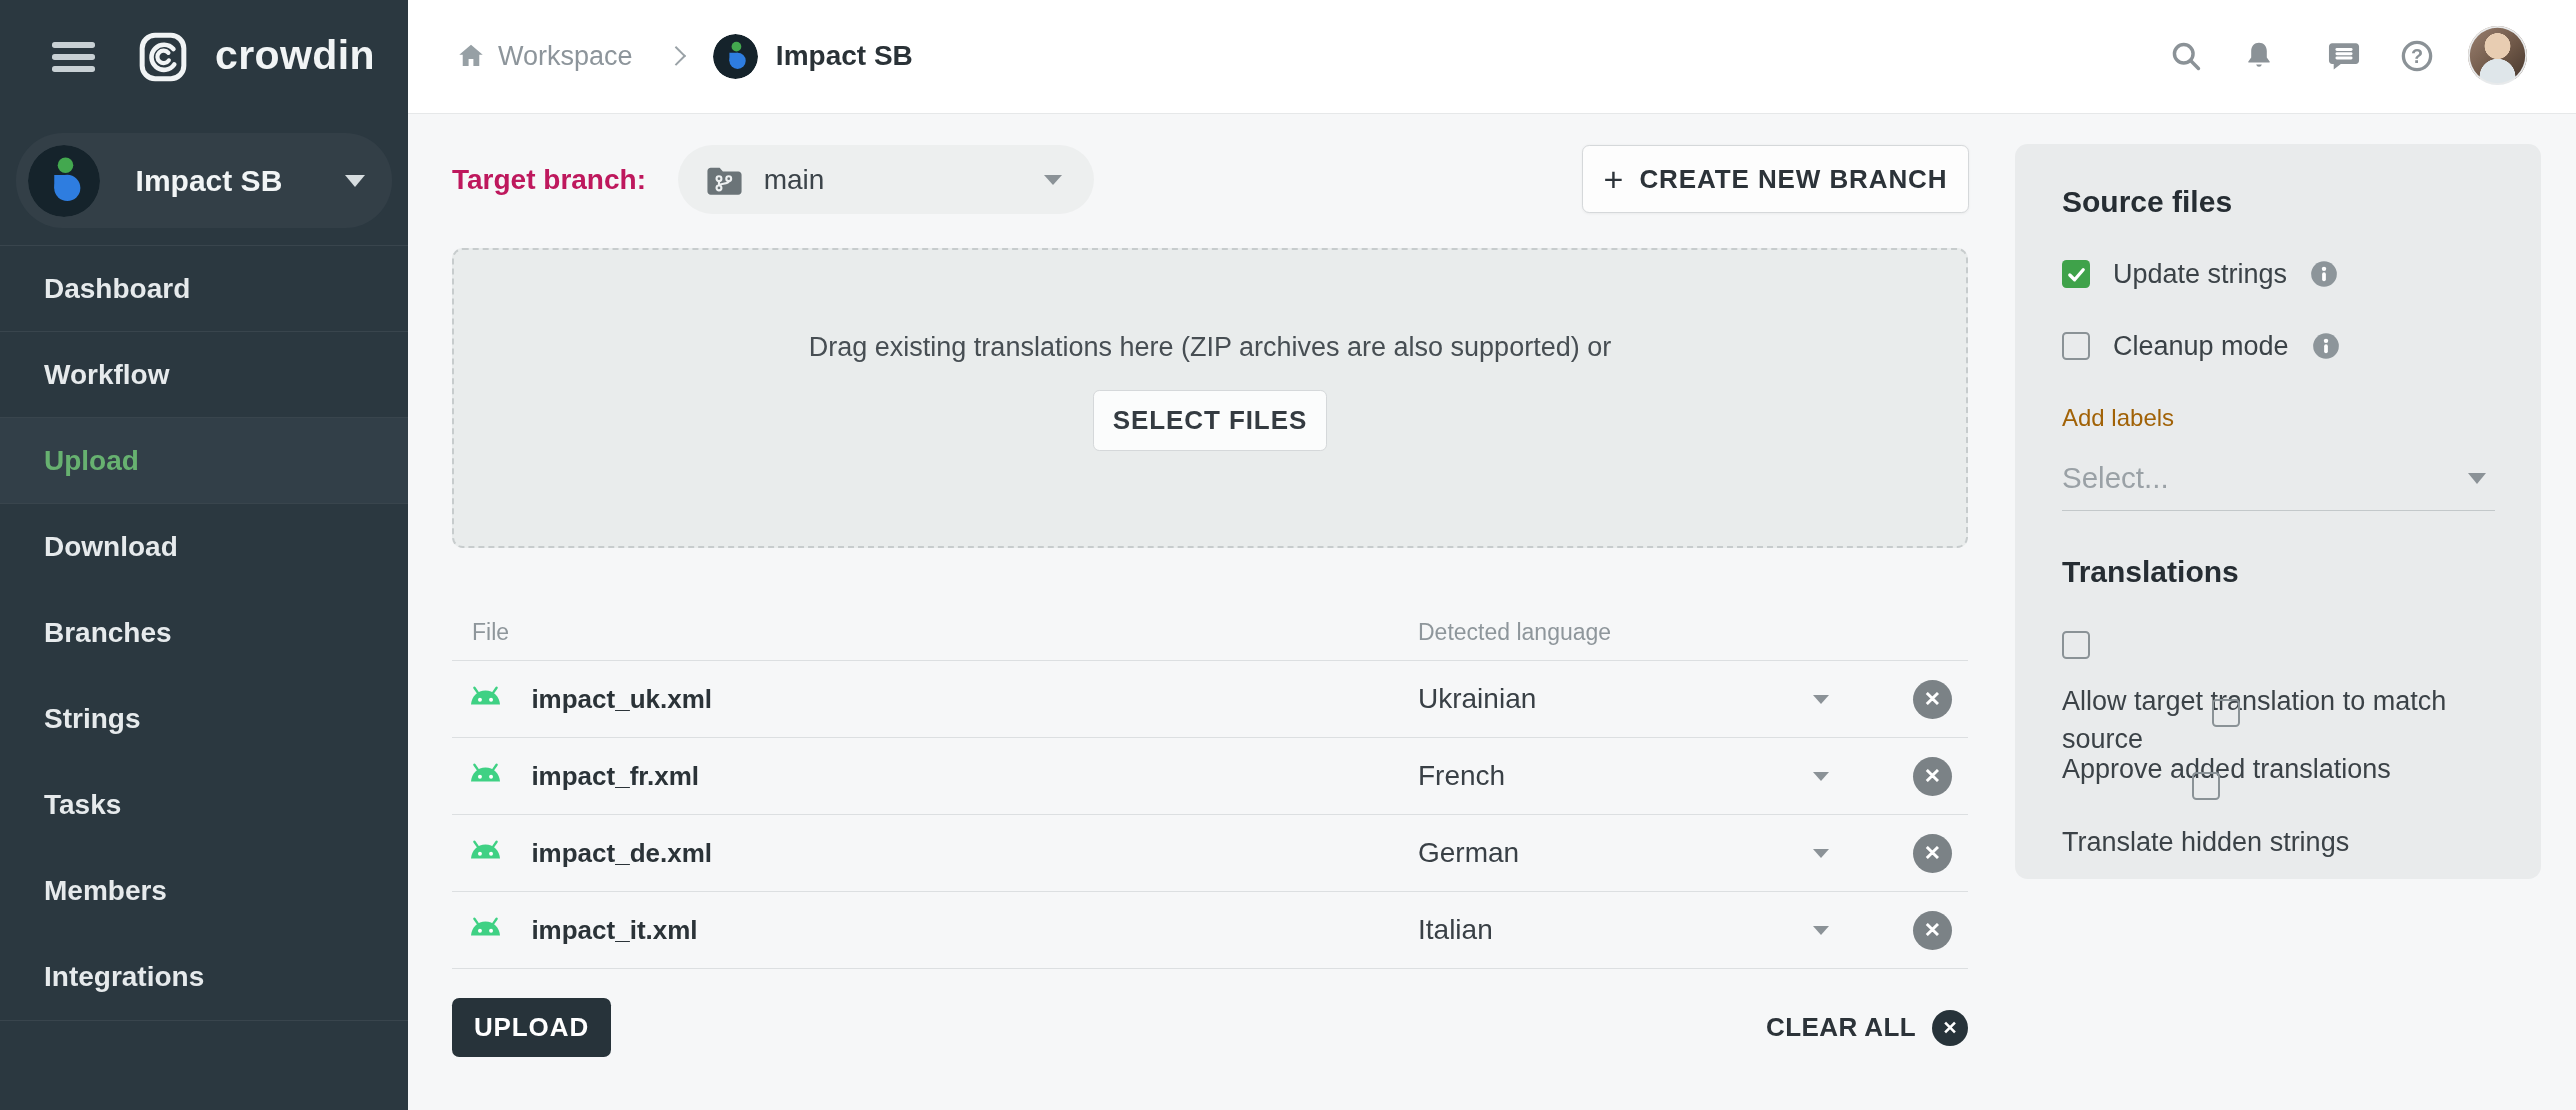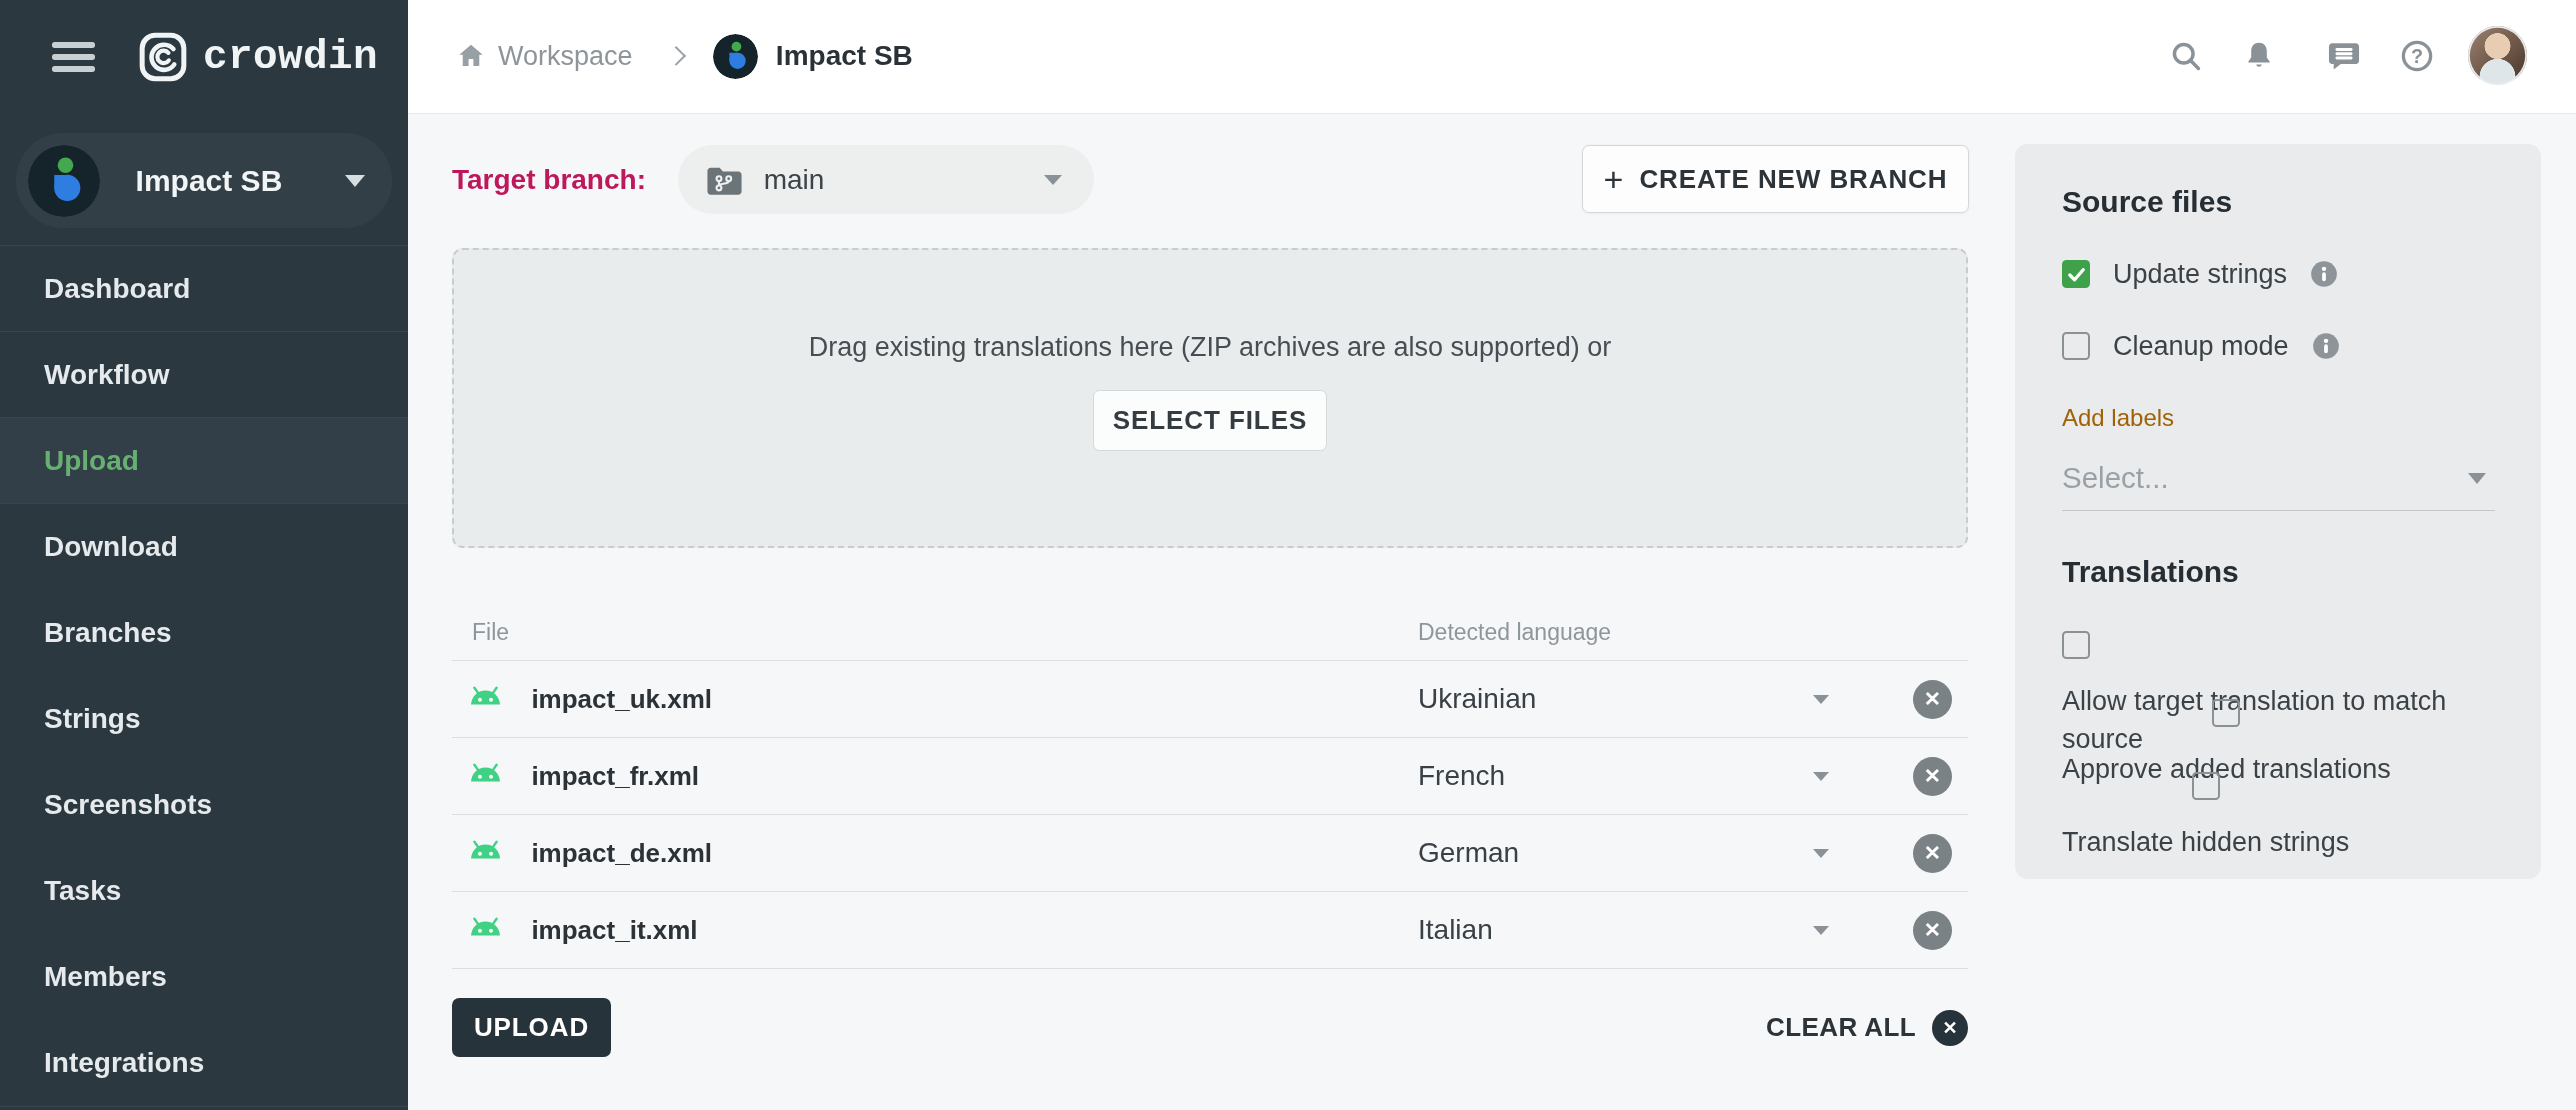--- a/index.html
+++ b/index.html
@@ -7,21 +7,21 @@
     font-family: "Liberation Sans", sans-serif; background: #f6f7f8; }
   .app { position: relative; width: 2576px; height: 1111px; }
 
   
   .sidebar { position: absolute; left:0; top:0; width:408px; height:1111px;
     background:#2b3840; z-index:5; }
   .side-top { height:114px; display:flex; align-items:center; padding-left:52px; }
   .hamburger { width:43px; height:30px; display:flex; flex-direction:column;
     justify-content:space-between; cursor:pointer; }
   .hamburger i { display:block; height:6.3px; border-radius:2.7px; background:#c8d0d4; }
-  .logo-wrap { display:flex; align-items:center; margin-left:43px; gap:15px;font-family:Liberation Mono, monospace; }
+  .logo-wrap { display:flex; align-items:flex-start; margin-left:43px; gap:27px; }
   .logo-mark { width:50px; height:50px; }
   .logo-text { color:#f1f4f5; font-size:41px; font-weight:700; letter-spacing:0.4px; }
 
   .project-pill { margin:19px 16px 17px 16px; height:95px; border-radius:47px;
     background:#333f47; display:flex; align-items:center; padding:0 27px 0 11.6px; }
   .project-avatar { width:72px; height:72px; border-radius:50%; flex:0 0 auto; }
   .project-pill .pname { margin-left:36px; color:#f2f5f6; font-size:30px; font-weight:700; }
   .caret { width:0; height:0; border-left:10.7px solid transparent;
     border-right:10.7px solid transparent; border-top:12.5px solid #d7dde0; }
   .project-pill .caret { margin-left:auto; }
@@ -174,21 +174,20 @@
 
     <div class="side-divider"></div>
 
     <nav>
       <div class="nav-item b">Dashboard</div>
       <div class="nav-item b">Workflow</div>
       <div class="nav-item b active">Upload</div>
       <div class="nav-item">Download</div>
       <div class="nav-item">Branches</div>
       <div class="nav-item">Strings</div>
-      <div class="nav-item">Screenshots</div>
       <div class="nav-item">Tasks</div>
       <div class="nav-item">Members</div>
       <div class="nav-item">Integrations</div>
     </nav>
     <div class="side-divider"></div>
   </aside>
 
   <header class="topbar">
     <div class="crumbs">
       <div class="crumb-home">

